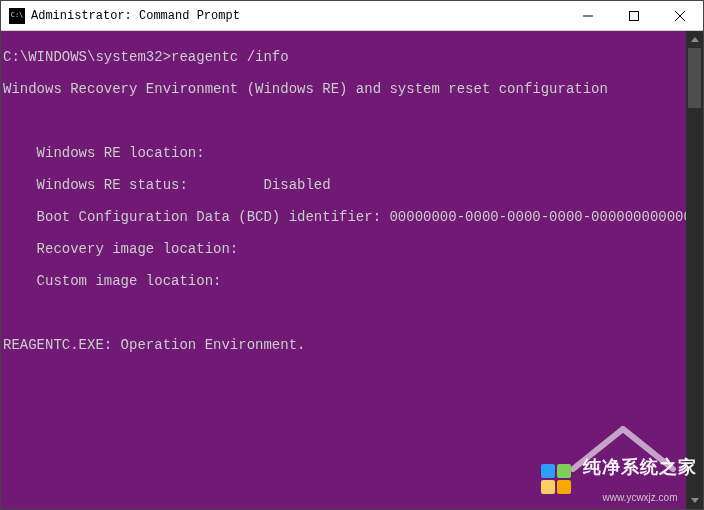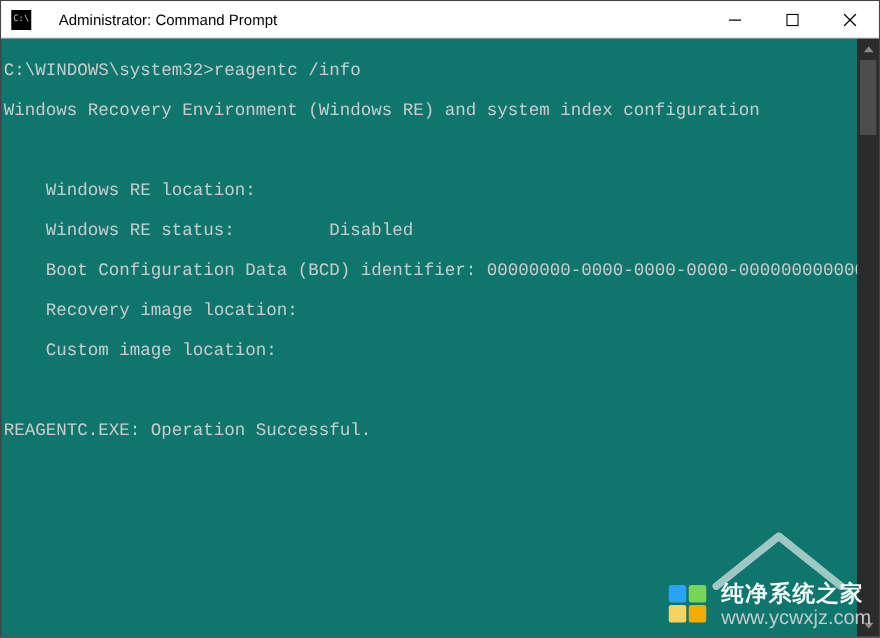--- a/index.html
+++ b/index.html
@@ -36,25 +36,24 @@
     display: flex;
     align-items: center;
     justify-content: center;
     color: #ccc;
     font-size: 7px;
     font-family: Consolas, monospace;
     line-height: 1;
     letter-spacing: 0;
   }
   .title-text {
-    font-family: Liberation Sans, sans-serif;
+    font-family: Liberation Mono, monospace;
     font-size: 12px;
     color: #000;
     flex: 1;
-    margin-left: 16px;
   }
   .win-controls {
     display: flex;
     height: 100%;
   }
   .win-btn {
     width: 46px;
     height: 100%;
     display: flex;
     align-items: center;
@@ -66,21 +65,21 @@
   }
   .win-btn svg { display: block; }
   .terminal-wrap {
     flex: 1;
     display: flex;
     background: #000;
     min-height: 0;
   }
   .terminal {
     flex: 1;
-    background: #0f766e;
+    background: #701a75;
     color: #cccccc;
     font-family: Consolas, "Courier New", monospace;
     font-size: 14px;
     line-height: 16px;
     padding: 2px 0 0 2px;
     white-space: pre;
     overflow: hidden;
     position: relative;
   }
   .line { white-space: pre; }
@@ -136,33 +135,34 @@
     border-radius: 2px;
   }
   .wm-logo .a { left: 0; top: 0; background: #2aa6ff; }
   .wm-logo .b { left: 16px; top: 0; background: #7ed957; }
   .wm-logo .c { left: 0; top: 16px; background: #ffd966; }
   .wm-logo .d { left: 16px; top: 16px; background: #ffb000; }
   .wm-text {
     display: flex;
     flex-direction: column;
     line-height: 1;
+    align-items: center;
   }
   .wm-cn {
     font-family: "Microsoft YaHei", "SimHei", sans-serif;
     color: #ffffff;
     font-size: 18px;
     font-weight: 700;
     letter-spacing: 1px;
   }
   .wm-url {
     font-family: Arial, sans-serif;
     color: #cfcfcf;
-    font-size: 16px;
-    margin-top: 3px;
+    font-size: 10px;
+    margin-top: 17px;
   }
   .house {
     position: absolute;
     right: 20px;
     bottom: 30px;
     opacity: 0.6;
     pointer-events: none;
   }
 </style>
 </head>
@@ -189,29 +189,29 @@
             <line x1="0" y1="0" x2="10" y2="10" stroke="#000" stroke-width="1"></line>
             <line x1="10" y1="0" x2="0" y2="10" stroke="#000" stroke-width="1"></line>
           </svg>
       </div>
     </div>
   </div>
 
   <div class="terminal-wrap">
     <div class="terminal">
 <div class="line"><span class="prompt-path">C:\WINDOWS\system32&gt;</span><span>reagentc /info</span></div>
-<div class="line">Windows Recovery Environment (Windows RE) and system index configuration</div>
+<div class="line">Windows Recovery Environment (Windows RE) and system reset configuration</div>
 <div class="line">&nbsp;</div>
 <div class="line">    Windows RE location:</div>
 <div class="line">    Windows RE status:         Disabled</div>
 <div class="line">    Boot Configuration Data (BCD) identifier: 00000000-0000-0000-0000-000000000000</div>
 <div class="line">    Recovery image location:</div>
 <div class="line">    Custom image location:</div>
 <div class="line">&nbsp;</div>
-<div class="line">REAGENTC.EXE: Operation Successful.</div>
+<div class="line">REAGENTC.EXE: Operation Environment.</div>
 <div class="line">&nbsp;</div>
 <div class="line">&nbsp;</div>
 
 
 
 
 
     </div>
 
     <div class="scrollbar">

